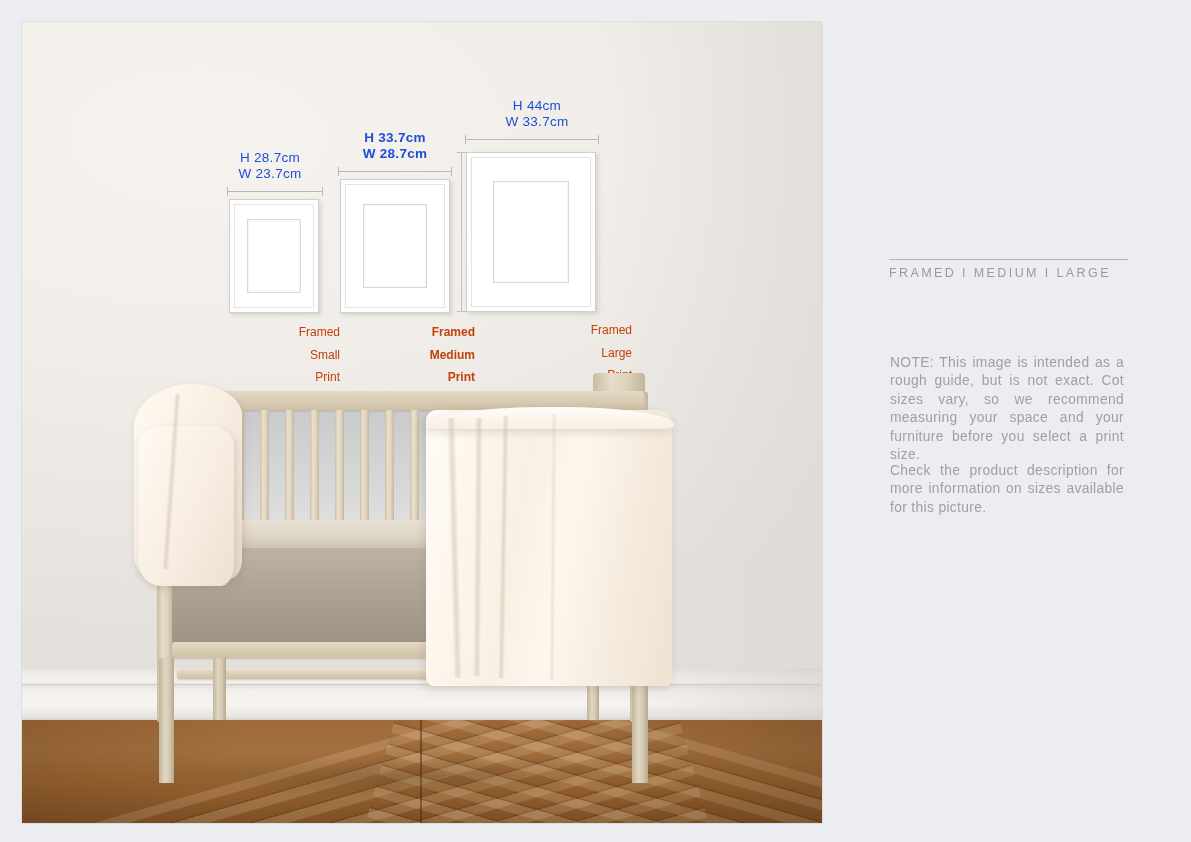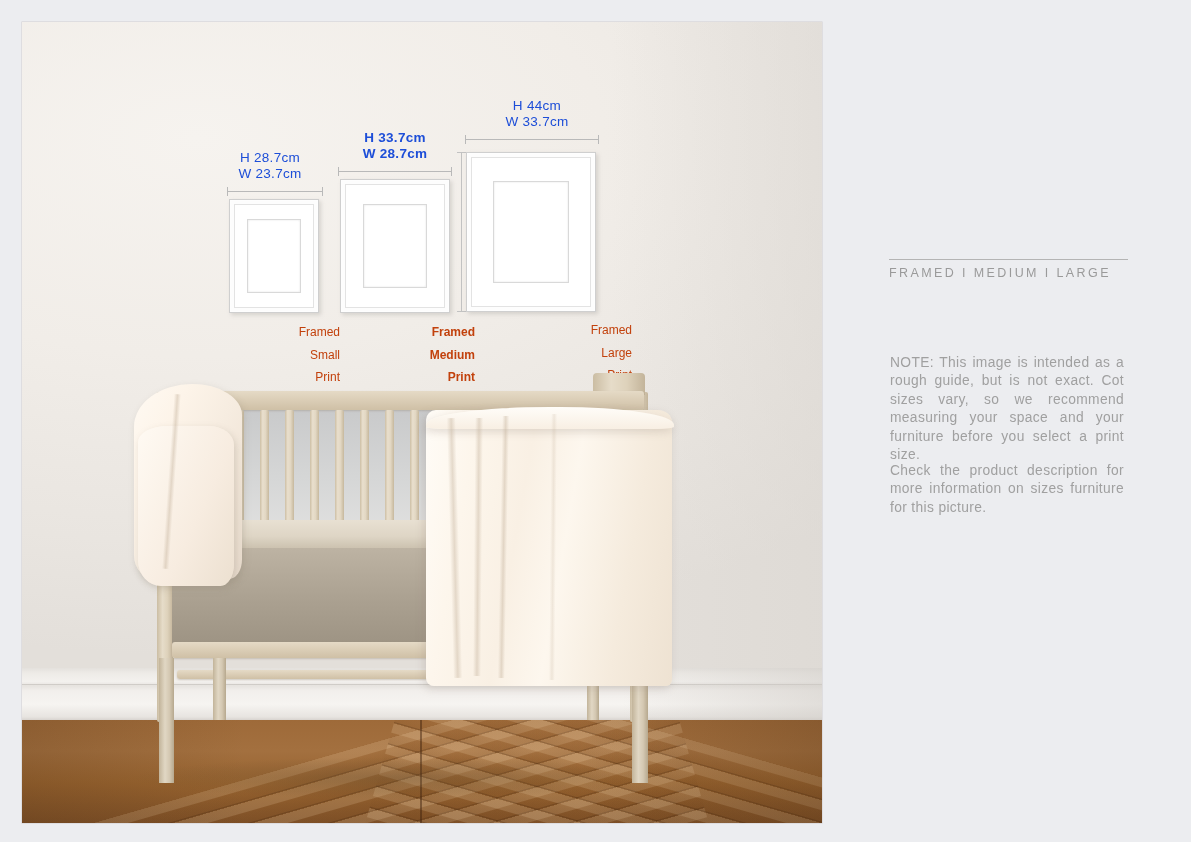--- a/index.html
+++ b/index.html
@@ -373,16 +373,16 @@
 
   <div class="panel">
 
 
     <div class="panel-rule"></div>
 
     <div class="panel-sub">FRAMED  I  MEDIUM  I  LARGE</div>
 
     <div class="panel-note">NOTE: This image is intended as a rough guide, but is not exact. Cot sizes vary, so we recommend measuring your space and your furniture before you select a print size.</div>
 
-    <div class="panel-note2">Check the product description for more information on sizes furniture for this picture.</div>
+    <div class="panel-note2">Check the product description for more information on sizes available for this picture.</div>
   </div>
 
 </div>
 
 </body></html>

